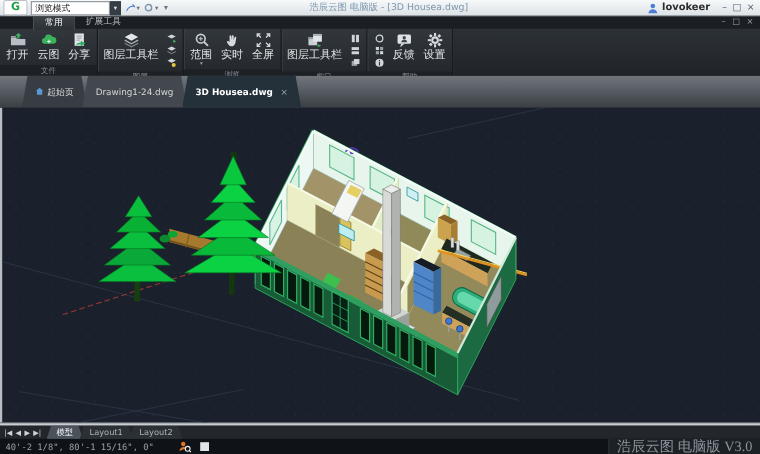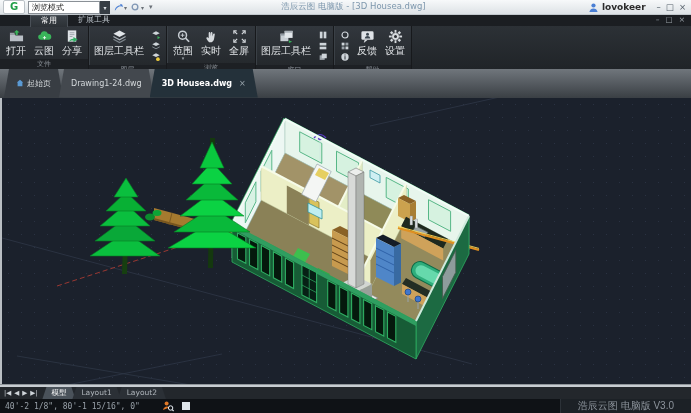--- a/index.html
+++ b/index.html
@@ -41,21 +41,21 @@
   .rbtn .ric svg{width:15px;height:15px}
   .rbtn .rlb{font-size:10px;color:#e2e5e8;white-space:nowrap;margin-top:1px;line-height:1.1}
   .rbtn .drop{font-size:5px;color:#9aa1a8;line-height:1}
   .scol{display:flex;flex-direction:column;justify-content:space-between;padding:2px 1px}
   .sbtn{width:13px;height:11px;display:flex;align-items:center;justify-content:center}
   .sbtn svg{width:10px;height:10px}
   .glabel{height:10px;background:#1d2024;color:#878d94;font-size:7px;line-height:10px;text-align:center;white-space:nowrap;padding:0 4px}
   .rib-fill{flex:1;background:linear-gradient(#2c3136,#202428)}
 
   
-  .doctabs{height:30px;background:linear-gradient(#70767c,#3a3f44);display:flex;align-items:stretch;padding-left:4px}
+  .doctabs{height:30px;background:linear-gradient(#70767c,#3a3f44);display:flex;align-items:stretch;padding-left:20px}
   .dtab{position:relative;display:flex;align-items:center;gap:3px;font-size:8px;color:#d4d8db;
         padding:0 12px;margin-right:-4px;background:#43484e;
         clip-path:polygon(5px 0,calc(100% - 5px) 0,100% 100%,0 100%)}
   .dtab.first{background:#383d43}
   .dtab.active{background:#24313a;color:#fff;font-weight:bold}
   .dtab .x{font-weight:normal;font-size:8px;color:#9aa6ad;margin-left:4px}
   .dtab svg{width:8px;height:8px}
 
   
   .canvas{position:relative;height:301px;background-color:#1b212c;
@@ -72,22 +72,22 @@
         clip-path:polygon(4px 0,calc(100% - 4px) 0,100% 100%,0 100%)}
   .ltab.active{background:#4a525a;color:#fff}
 
   
   .statusbar{height:14px;background:#0f1216;display:flex;align-items:center;padding:0 0 0 5px;
              font-family:"DejaVu Sans Mono","Liberation Mono",monospace;font-size:8px;color:#98a0a8}
   .coords{white-space:nowrap}
   .sb-icons{display:flex;align-items:center;gap:7px;margin-left:22px}
   .sb-icons svg{display:block}
   .version{margin-left:auto;height:100%;display:flex;align-items:center;background:#1c2126;
-           border-left:1px solid #2c3238;padding:0 17px;font-family:Liberation Sans, sans-serif;
-           font-size:10px;color:#8d949c;white-space:nowrap}
+           border-left:1px solid #2c3238;padding:0 7px;font-family:Liberation Serif, serif;
+           font-size:13px;color:#8d949c;white-space:nowrap}
 </style>
 </head>
 <body>
 
 <div class="app">
 
   <div class="titlebar">
     <div class="logo">
       <span>G</span>
     </div>

